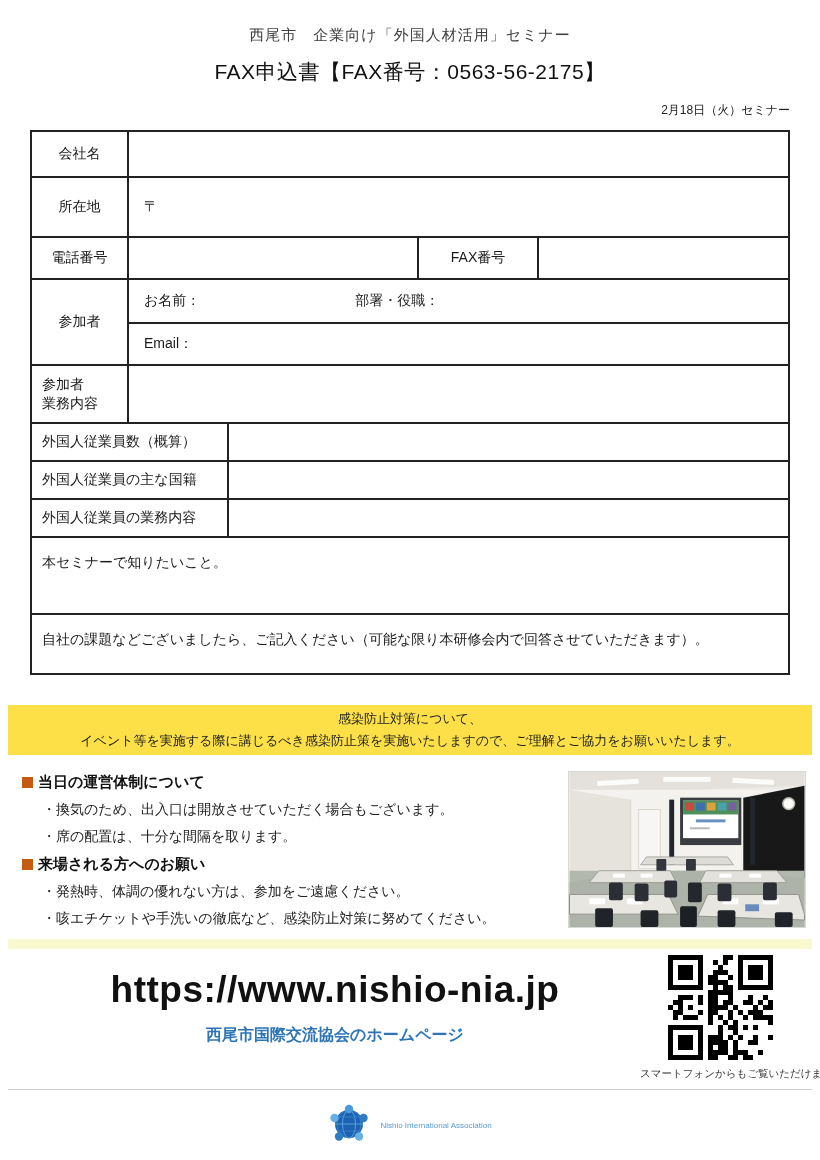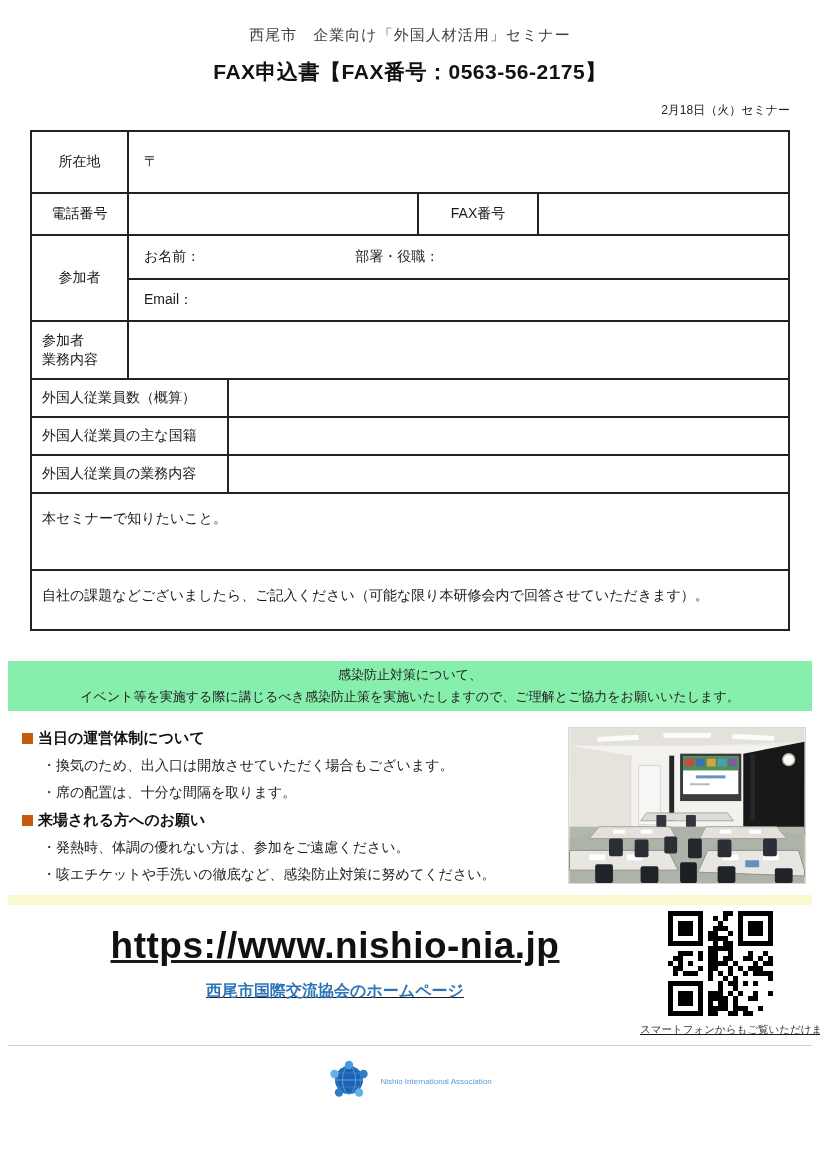--- a/index.html
+++ b/index.html
@@ -6,21 +6,21 @@
   html,body { margin:0; padding:0; }
   body {
     width:820px; height:1160px; background:#ffffff; overflow:hidden;
     font-family:"Liberation Sans","DejaVu Sans",sans-serif; color:#1a1a1a;
     position:relative;
   }
   .page { width:820px; height:1160px; }
 
   
   .subtitle { margin-top:26px; text-align:center; font-size:15px; color:#404040; letter-spacing:1px; }
-  .main-title { margin-top:13px; text-align:center; font-size:21px; font-weight:bold; color:#111; letter-spacing:0.5px; }
+  .main-title { margin-top:13px; text-align:center; font-size:21px; font-weight:normal; color:#111; letter-spacing:0.5px; }
   .date-note { margin:16px 30px 0 0; text-align:right; font-size:12px; color:#222; }
 
   
   .ftable { margin:11px 30px 0 30px; border:2px solid #222; }
   .frow { display:flex; border-top:2px solid #222; }
   .frow:first-child { border-top:none; }
   .fcell { border-left:2px solid #222; }
   .fcell:first-child { border-left:none; }
   .lblA { width:95px; display:flex; align-items:center; justify-content:center; font-size:14px; }
   .lblB { width:195px; display:flex; align-items:center; padding-left:10px; font-size:14px; }
@@ -33,41 +33,41 @@
   .fax-fill { flex:1; }
   .part-right { flex:1; display:flex; flex-direction:column; }
   .part-sub { height:42px; display:flex; align-items:center; padding-left:15px; font-size:14px; }
   .part-sub + .part-sub { border-top:2px solid #222; }
   .dept { margin-left:155px; }
   .two-line-lbl { flex-direction:column; align-items:flex-start; justify-content:center; padding-left:10px; line-height:19px; }
   .free-row { display:block; padding:16px 10px; font-size:14px; }
 
   
   .notice-band {
-    margin:30px 8px 0 8px; height:50px; background:#86efac;
+    margin:30px 8px 0 8px; height:50px; background:#fde047;
     display:flex; flex-direction:column; justify-content:center; gap:4px;
     text-align:center; font-size:13px; color:#222;
   }
 
   
   .info-section { margin:16px 8px 0 22px; display:flex; }
   .guides { flex:1; padding-top:2px; }
   .g-head { display:flex; align-items:center; font-size:15px; font-weight:bold; color:#111; margin-top:9px; }
   .g-head:first-child { margin-top:0; }
   .sq { width:11px; height:11px; background:#c55a11; margin-right:5px; flex:0 0 auto; }
   .g-item { font-size:14px; color:#222; margin:9px 0 0 20px; }
   .photo-wrap { width:240px; margin-right:4px; }
   .photo-wrap svg { display:block; border:1px solid #d8d8d8; }
 
   
   .yellow-rule { margin:11px 8px 0 8px; height:10px; background:#f9f9d0; }
   .gray-rule { margin:8px 8px 0 8px; border:none; border-top:1px solid #cfcfcf; height:0; }
 
   
-  .web-section { margin:6px 20px 0 30px; display:flex;text-decoration:underline; }
+  .web-section { margin:6px 20px 0 30px; display:flex; }
   .web-left { flex:1; text-align:center; padding-top:14px; }
   .url-text { font-size:37px; font-weight:bold; color:#111; letter-spacing:0.5px; }
   .homepage-link { margin-top:14px; font-size:16px; font-weight:bold; color:#2e75b6; }
   .qr-block { width:160px; text-align:center; }
   .qr-block svg { display:block; margin:0 auto; }
   .qr-caption { margin-top:7px; font-size:10.5px; color:#333; white-space:nowrap; }
 
   
   .footer-logo { margin-top:13px; display:flex; align-items:center; justify-content:center; gap:10px; }
   .org-jp { font-size:20px; font-weight:600; color:#3f3f3f; letter-spacing:2px; }
@@ -77,20 +77,24 @@
 <body>
 
 <div class="page">
 
   <div class="subtitle">西尾市　企業向け「外国人材活用」セミナー</div>
   <div class="main-title">FAX申込書【FAX番号：0563-56-2175】</div>
   <div class="date-note">2月18日（火）セミナー</div>
 
   <div class="ftable">
 
+    <div class="frow h46">
+      <div class="fcell lblA">会社名</div>
+      <div class="fcell fill"></div>
+    </div>
 
     <div class="frow h56">
       <div class="fcell lblA">所在地</div>
       <div class="fcell fill postal">
         <span>〒</span>
       </div>
     </div>
 
     <div class="frow h42">
       <div class="fcell lblA">電話番号</div>

